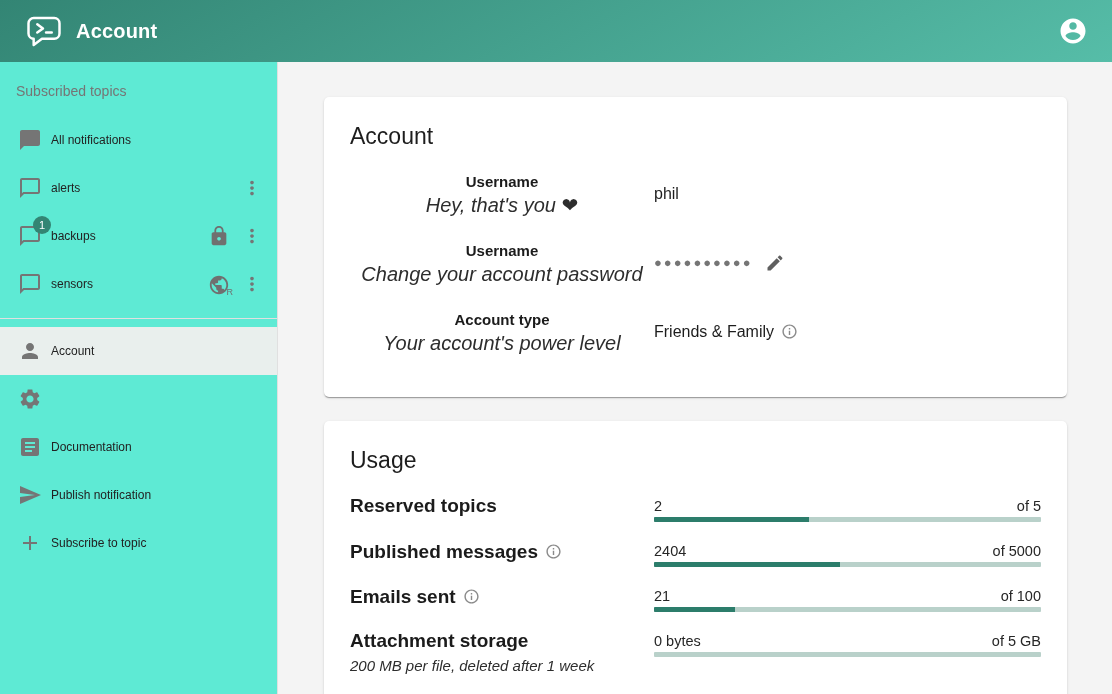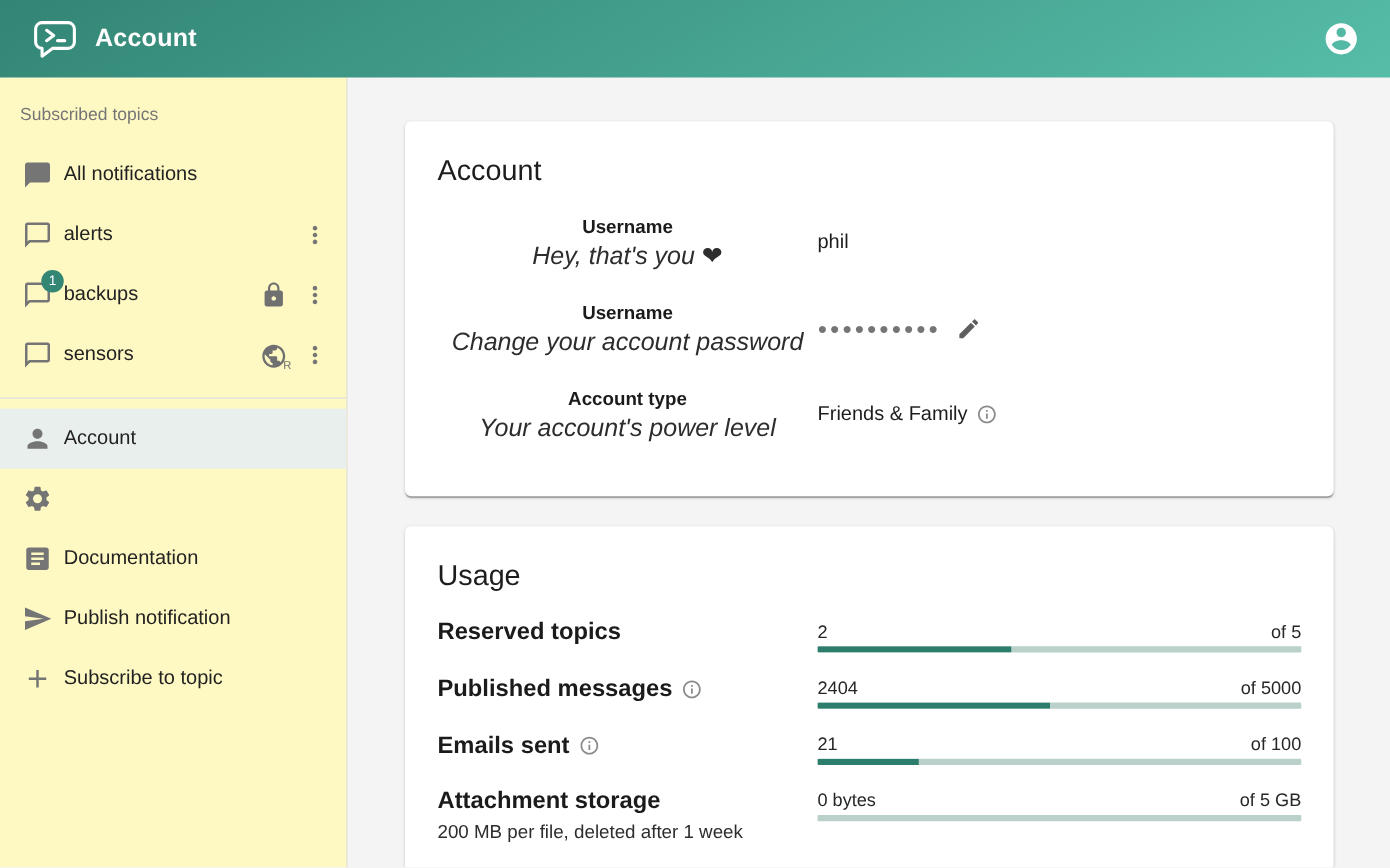--- a/index.html
+++ b/index.html
@@ -21,35 +21,35 @@
   }
   .logo { width:36px; height:31px; display:block; }
   .app-title { font-size:20px; font-weight:700; margin-left:14px; letter-spacing:0.2px; }
   .appbar-spacer { flex:1; }
   .avatar-btn { width:30px; height:30px; cursor:pointer; display:flex; align-items:center; justify-content:center; }
   .avatar-btn svg { width:30px; height:30px; fill:#fff; }
 
   
   .sidebar {
     position:absolute; left:0; top:62px; bottom:0;
-    width:278px; background:#fef9c3;
+    width:278px; background:#5eead4;
     border-right:1px solid #e0e0e0;
   }
   .subheader {
     padding:22px 16px 18px 16px;
     font-size:14px; font-weight:500; color:#757575; line-height:14px;
   }
   .side-item {
     height:48px; display:flex; align-items:center;
     padding:0 14px 0 18px; cursor:pointer;
   }
   .side-item.selected { background:#e9efed; }
   .side-icon { width:24px; height:24px; color:#757575; flex:none; margin-right:9px; position:relative; }
   .side-icon svg { width:24px; height:24px; fill:currentColor; display:block; }
-  .side-label { font-size:16px; color:#222; flex:1 1 auto; white-space:nowrap; overflow:hidden; }
+  .side-label { font-size:12px; color:#222; flex:1 1 auto; white-space:nowrap; overflow:hidden; }
   .trailing { display:flex; align-items:center; gap:11px; flex:none; }
   .trailing .t-icon { width:22px; height:22px; color:#707070; }
   .trailing .t-icon svg { width:22px; height:22px; fill:currentColor; display:block; }
   .menu-btn { width:22px; height:22px; color:#757575; cursor:pointer; }
   .menu-btn svg { width:22px; height:22px; fill:currentColor; display:block; }
   .badge {
     position:absolute; top:-8px; right:-9px;
     min-width:18px; height:18px; border-radius:9px;
     background:#338574; color:#fff;
     font-size:11px; font-weight:500;
@@ -86,21 +86,21 @@
   .pw-dots { font-size:13px; letter-spacing:2px; color:#757575; line-height:16px; }
   .edit-btn { width:20px; height:20px; margin-left:12px; color:#5f5f5f; cursor:pointer; }
   .edit-btn svg { width:20px; height:20px; fill:currentColor; display:block; }
   .info-icon { width:17px; height:17px; color:#8a8a8a; margin-left:7px; cursor:pointer; flex:none; }
   .info-icon svg { width:17px; height:17px; fill:currentColor; display:block; }
 
   .usage-card { padding-bottom:40px; }
   .usage-row { display:grid; grid-template-columns:304px 1fr; align-items:start; margin-bottom:21px; }
   .usage-row:last-child { margin-bottom:0; }
   .usage-label { font-size:19px; font-weight:700; color:#1b1b1b; line-height:16px; display:flex; align-items:center; }
-  .usage-sub { font-size:15px; font-weight:400; color:#2d2d2d; margin-top:9px; line-height:16px; }
+  .usage-sub { font-size:15px; font-style:italic; font-weight:400; color:#2d2d2d; margin-top:9px; line-height:16px; }
   .progress-block { padding-top:0; }
   .progress-nums { display:flex; justify-content:space-between; font-size:14.5px; color:#262626; line-height:16px; margin-bottom:3px; }
   .progress-track { height:5px; background:#b9d1ca; border-radius:1px; overflow:hidden; }
   .progress-fill { height:100%; background:#2c7d6b; }
 </style>
 </head>
 <body>
 
 <header class="appbar">
   <svg class="logo" viewBox="0 0 34 30" fill="none" stroke="#ffffff" stroke-width="2.4" stroke-linecap="round" stroke-linejoin="round">

